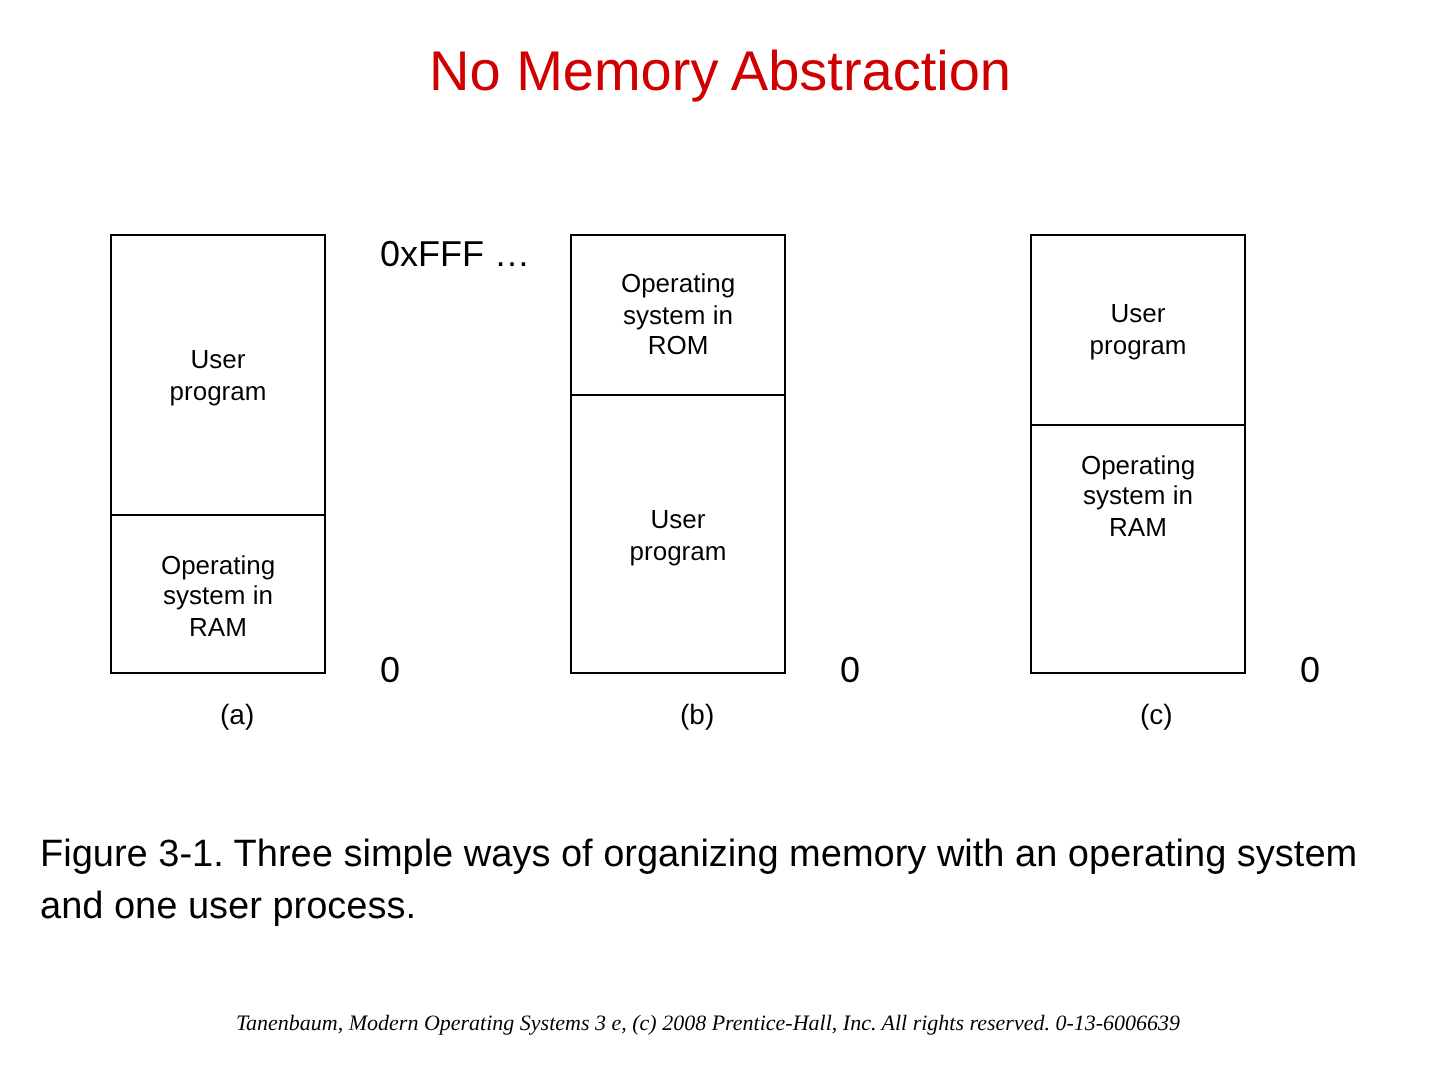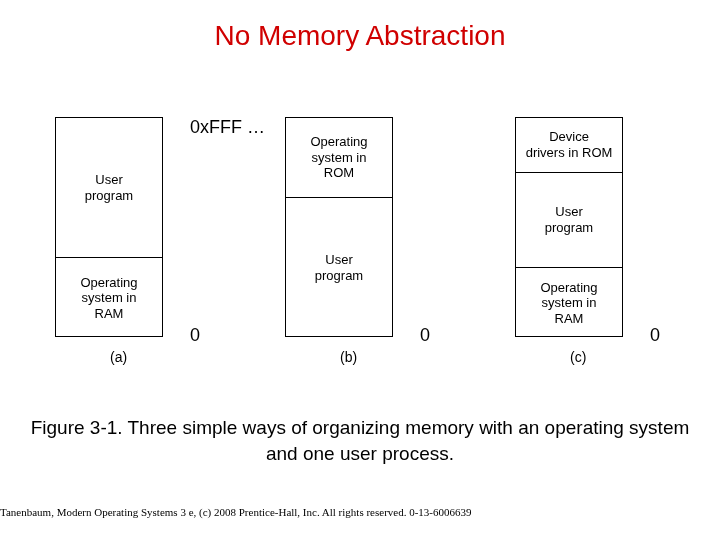--- a/index.html
+++ b/index.html
@@ -59,33 +59,35 @@
     
     .block-c { left: 515px; top: 30px; height: 220px; }
     .block-c .s1 { height: 55px; }
     .block-c .s2 { height: 95px; }
     .block-c .s3 { height: 70px; }
     .caption {
       position: absolute;
       top: 415px;
       left: 20px;
       right: 20px;
-      text-align: center;
+      text-align: left;
       font-size: 19px;
       line-height: 1.35;
       color: #000;
     }
     .footer {
       position: absolute;
       bottom: 22px;
       left: 0;
       right: 12px;
+      text-align: center;
       font-size: 11px;
       font-family: "Times New Roman", serif;
       color: #000;
+      font-style: italic;
     }
   </style>
 </head>
 <body>
 
 <h1 class="title">No Memory Abstraction</h1>
 
 <div class="diagram-area">
 
   <div class="addr-label" style="left:190px; top:30px;">0xFFF …</div>
@@ -98,21 +100,20 @@
   <div class="sub-label" style="left:110px; top:262px;">(a)</div>
 
   <div class="mem-block block-b">
     <div class="mem-section s1">Operating<br>system in<br>ROM</div>
     <div class="mem-section s2">User<br>program</div>
   </div>
   <div class="addr-label" style="left:420px; top:238px;">0</div>
   <div class="sub-label" style="left:340px; top:262px;">(b)</div>
 
   <div class="mem-block block-c">
-    <div class="mem-section s1">Device<br>drivers in ROM</div>
     <div class="mem-section s2">User<br>program</div>
     <div class="mem-section s3">Operating<br>system in<br>RAM</div>
   </div>
   <div class="addr-label" style="left:650px; top:238px;">0</div>
   <div class="sub-label" style="left:570px; top:262px;">(c)</div>
 
 </div>
 
 <div class="caption">Figure 3-1. Three simple ways of organizing memory with an operating system and one user process.</div>
 

